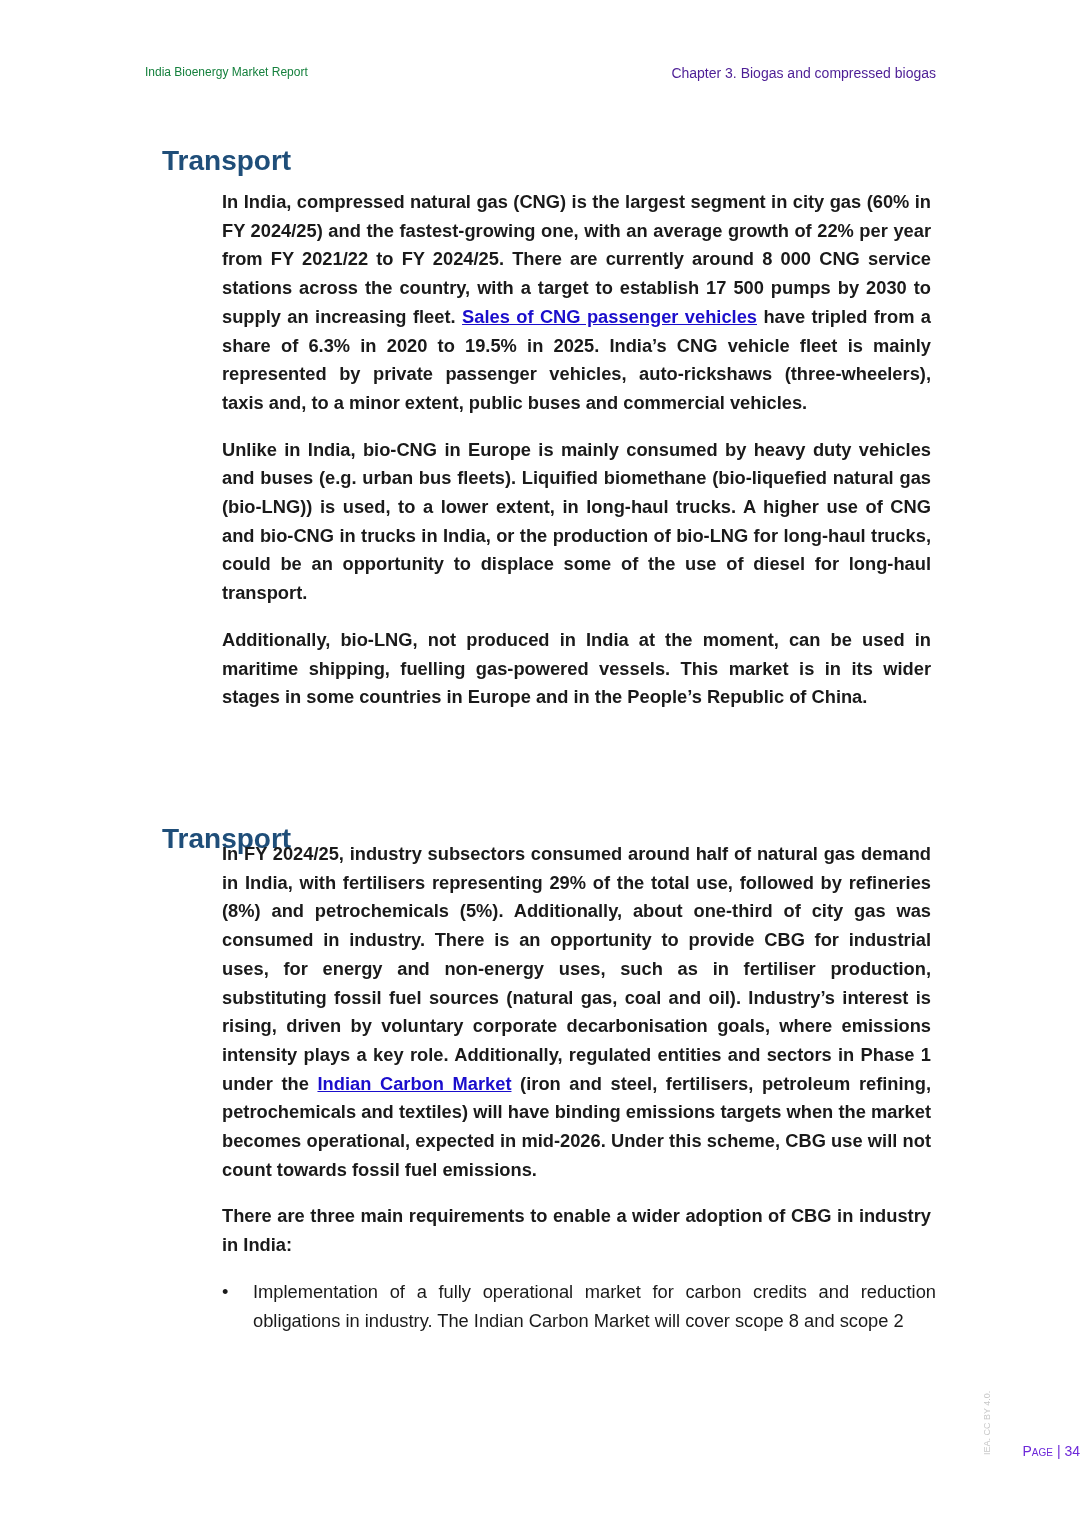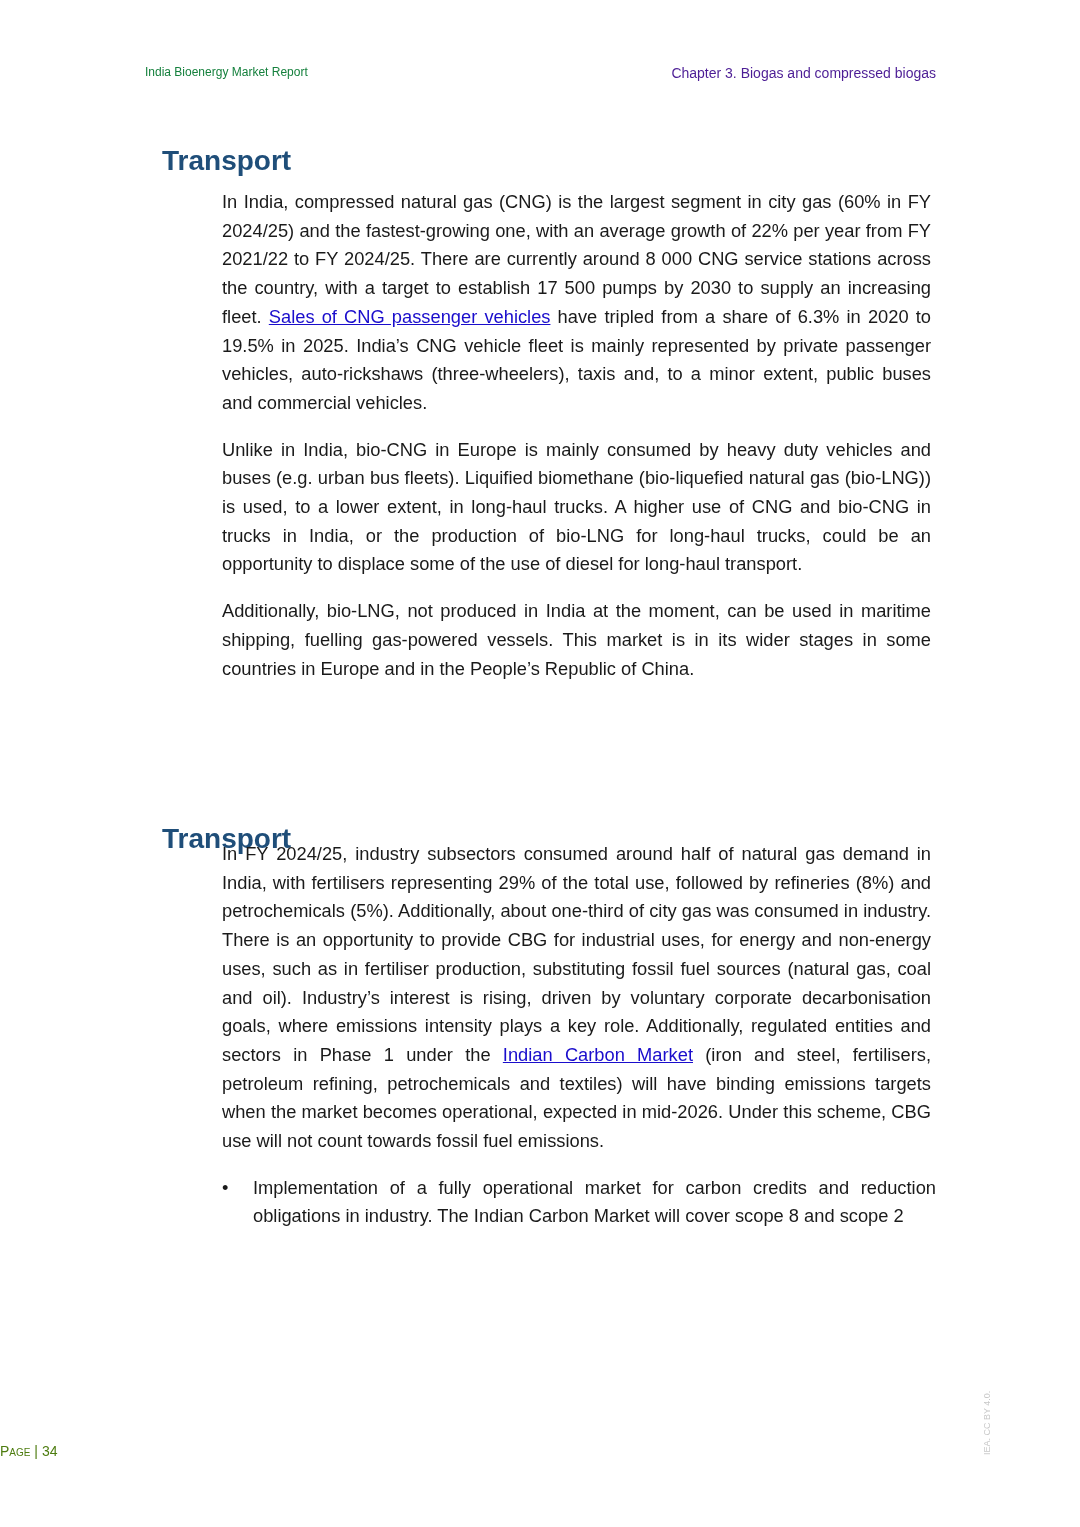--- a/index.html
+++ b/index.html
@@ -2,25 +2,25 @@
 <html><head>
 <meta charset="utf-8">
 <style>
   html, body { margin: 0; padding: 0; background: #ffffff; }
   body { width: 1080px; height: 1527px; position: relative; overflow: hidden;
          font-family: "Liberation Sans", sans-serif; color: #1a1a1a; }
   .header-left { position: absolute; left: 145px; top: 65px; font-size: 12px; color: #15803d; }
   .header-right { position: absolute; right: 144px; top: 65px; font-size: 14px; color: #4c1d95; }
   h2 { position: absolute; left: 162px; margin: 0; font-size: 28px; font-weight: bold; color: #1f4e79; }
   .body-block { position: absolute; left: 222px; width: 714px; font-size: 18.3px; line-height: 28.7px; text-align: justify; }
-  .body-block p { margin: 0 5px 18px 0; }
+  .body-block p { margin: 0 5px 18px 0; font-weight: bold; }
   a.link { color: #1a0dcc; text-decoration: underline; }
   .bullet { position: relative; padding-left: 31px; }
   .bullet .dot { position: absolute; left: 0; top: 0; }
-  .footer { position: absolute; left: 0; width: 1080px; top: 1443px; text-align: left; font-size: 14px; color: #4d7c0f; }
+  .footer { position: absolute; left: 0; width: 1080px; top: 1443px; text-align: right; font-size: 14px; color: #6d28d9; }
   .footer .sc { font-variant: small-caps; }
   .license { position: absolute; left: 982px; top: 1455px; transform: rotate(-90deg); transform-origin: left top;
              font-size: 9px; color: #c8c8c8; white-space: nowrap; }
 </style>
 </head>
 <body>
 
 <div class="header-left">India Bioenergy Market Report</div>
 <div class="header-right">Chapter 3. Biogas and compressed biogas</div>
 
@@ -29,20 +29,21 @@
 <div class="body-block" style="top:188px">
   <p><span>In India, compressed natural gas (CNG) is the largest segment in city gas (60% in FY 2024/25) and the fastest-growing one, with an average growth of 22% per year from FY 2021/22 to FY 2024/25. There are currently around 8 000 CNG service stations across the country, with a target to establish 17 500 pumps by 2030 to supply an increasing fleet. </span><a class="link" href="#">Sales of CNG passenger vehicles</a><span> have tripled from a share of 6.3% in 2020 to 19.5% in 2025. India’s CNG vehicle fleet is mainly represented by private passenger vehicles, auto-rickshaws (three-wheelers), taxis and, to a minor extent, public buses and commercial vehicles.</span></p>
   <p>Unlike in India, bio-CNG in Europe is mainly consumed by heavy duty vehicles and buses (e.g. urban bus fleets). Liquified biomethane (bio-liquefied natural gas (bio-LNG)) is used, to a lower extent, in long-haul trucks. A higher use of CNG and bio-CNG in trucks in India, or the production of bio-LNG for long-haul trucks, could be an opportunity to displace some of the use of diesel for long-haul transport.</p>
   <p>Additionally, bio-LNG, not produced in India at the moment, can be used in maritime shipping, fuelling gas-powered vessels. This market is in its wider stages in some countries in Europe and in the People’s Republic of China.</p>
 </div>
 
 <h2 style="top:823px">Transport</h2>
 
 <div class="body-block" style="top:840px">
   <p><span>In FY 2024/25, industry subsectors consumed around half of natural gas demand in India, with fertilisers representing 29% of the total use, followed by refineries (8%) and petrochemicals (5%). Additionally, about one-third of city gas was consumed in industry. There is an opportunity to provide CBG for industrial uses, for energy and non-energy uses, such as in fertiliser production, substituting fossil fuel sources (natural gas, coal and oil). Industry’s interest is rising, driven by voluntary corporate decarbonisation goals, where emissions intensity plays a key role. Additionally, regulated entities and sectors in Phase 1 under the </span><a class="link" href="#">Indian Carbon Market</a><span> (iron and steel, fertilisers, petroleum refining, petrochemicals and textiles) will have binding emissions targets when the market becomes operational, expected in mid-2026. Under this scheme, CBG use will not count towards fossil fuel emissions.</span></p>
+  <p>There are three main requirements to enable a wider adoption of CBG in industry in India:</p>
   <div class="bullet">
     <span class="dot">•</span>
     <span>Implementation of a fully operational market for carbon credits and reduction obligations in industry. The Indian Carbon Market will cover scope 8 and scope 2</span>
   </div>
 </div>
 
 <div class="footer">
   <span class="sc">Page</span><span> | </span><span>34</span>
 </div>
 

